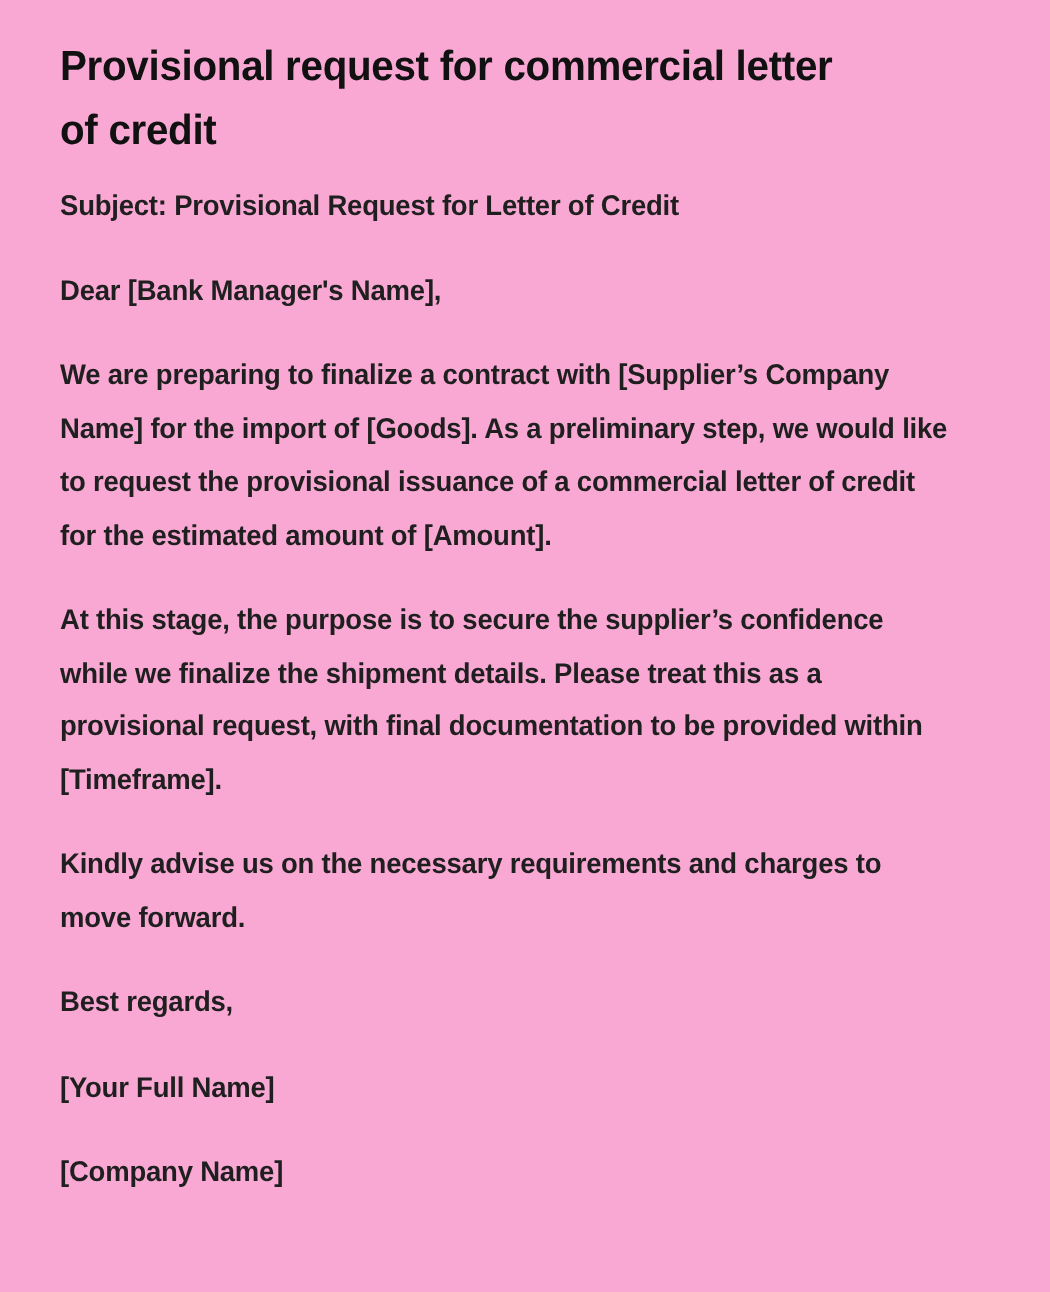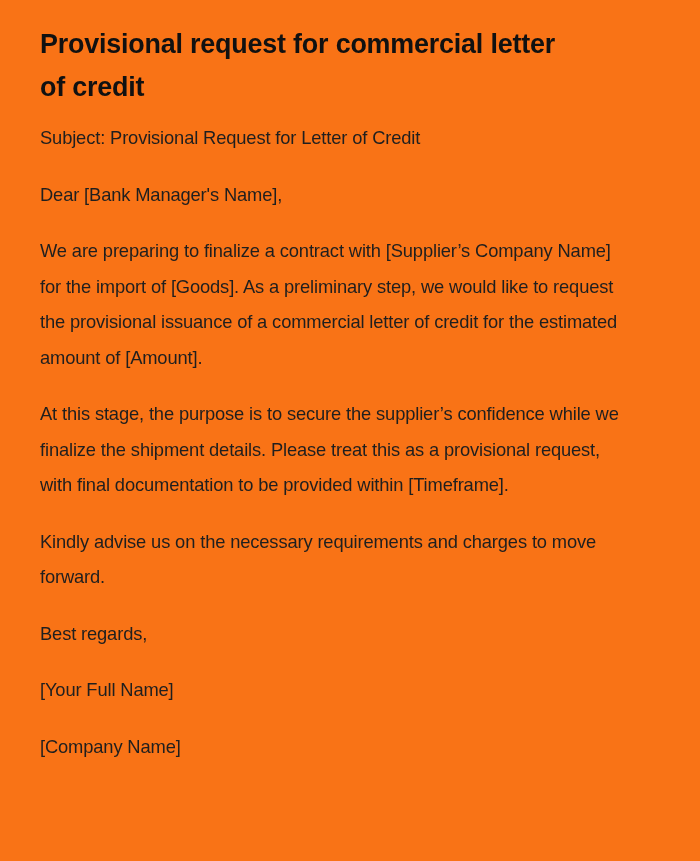--- a/index.html
+++ b/index.html
@@ -13,39 +13,40 @@
     height: 861px;
     font-family: "Liberation Sans", "DejaVu Sans", sans-serif;
     color: #202124;
     overflow: hidden;
   }
 
   .page {
     box-sizing: border-box;
     width: 700px;
     min-height: 861px;
-    background: #f97316;
+    background: #f9a8d4;
     padding: 22px 30px 20px 40px;
   }
 
   .doc-title {
     font-family: "Liberation Sans", "DejaVu Sans", sans-serif;
     font-size: 28px;
     line-height: 43px;
     font-weight: bold;
     letter-spacing: -0.2px;
     color: #111111;
     margin: 0 0 12px 0;
     max-width: 560px;
     transform: scaleX(0.96);
     transform-origin: left center;
   }
 
   .doc-body {
     max-width: 615px;
+    font-weight: bold;
   }
 
   .para {
     font-size: 19px;
     line-height: 35.5px;
     color: #1f1f1f;
     margin: 0 0 21px 0;
     letter-spacing: -0.15px;
     transform: scaleX(0.965);
     transform-origin: left center;

